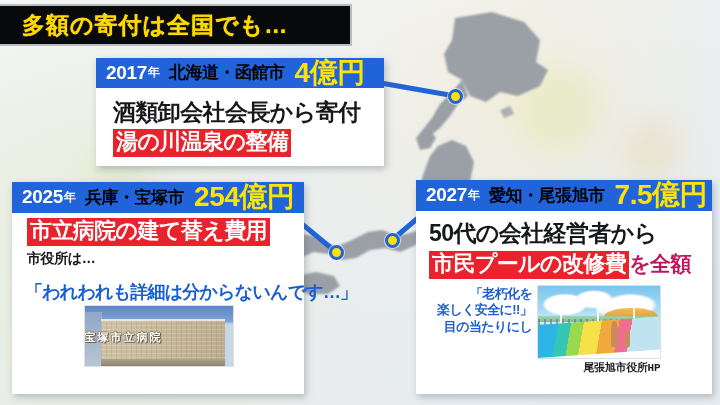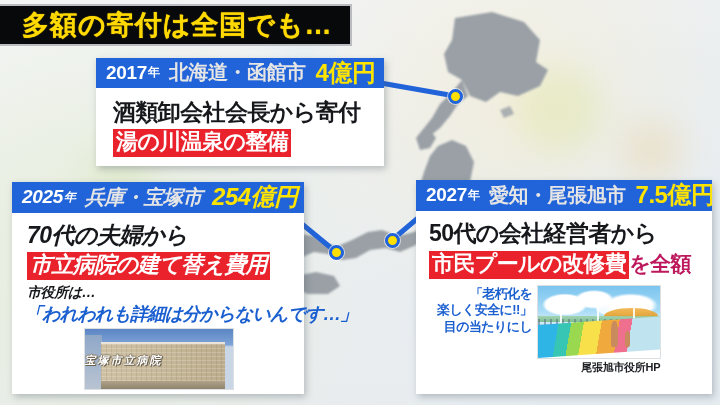--- a/index.html
+++ b/index.html
@@ -21,40 +21,40 @@
   }
   .map-svg{position:absolute;left:0;top:0;width:720px;height:405px;}
 
   
   .title-bar{
     position:absolute;left:0;top:4px;width:352px;height:42px;
     background:#08090b;border:2px solid #b9bcc0;border-left:none;
     box-sizing:border-box;display:flex;align-items:center;
   }
   .title-text{
-    color:#ffd900;font-size:27px;font-weight:bold;letter-spacing:1px;
+    color:#ffd900;font-size:23px;font-weight:bold;letter-spacing:1px;
     padding-left:22px;white-space:nowrap;
     text-shadow:0 0 1px #ffd900;
   }
 
   
   .card{
     position:absolute;background:#ffffff;
     box-shadow:2px 3px 7px rgba(80,92,104,.35);
     box-sizing:border-box;
   }
   .card-hd{
     background:#2163d8;display:flex;align-items:center;
     white-space:nowrap;overflow:hidden;
     padding:2px 8px 3px 10px;box-sizing:border-box;
   }
   .hd-year{color:#fff;font-size:19px;font-weight:bold;letter-spacing:-.3px;}
   .hd-nen{color:#fff;font-size:12px;font-weight:bold;margin-left:1px;}
-  .hd-place{color:#e5e5e5;font-size:20px;font-weight:bold;margin-left:9px;letter-spacing:-.5px;}
-  .hd-amount{color:#ffe400;font-size:24px;font-weight:bold;margin-left:10px;letter-spacing:-.5px;}
+  .hd-place{color:#000000;font-size:17px;font-weight:bold;margin-left:9px;letter-spacing:-.5px;}
+  .hd-amount{color:#ffe400;font-size:28px;font-weight:bold;margin-left:10px;letter-spacing:-.5px;}
 
   .card-body{padding:5px 8px 7px 9px;box-sizing:border-box;}
   .line-black{
     color:#16181c;font-size:23px;font-weight:bold;letter-spacing:-.6px;
     white-space:nowrap;line-height:1.15;
   }
   .hl-red{
     display:inline-block;background:#e9222c;color:#ffffff;
     font-size:22px;font-weight:bold;letter-spacing:-.6px;
     padding:1px 3px 2px 3px;line-height:1.12;white-space:nowrap;
@@ -238,33 +238,32 @@
       <span class="hd-amount">4億円</span>
     </div>
     <div class="card-body">
       <div class="line-black" style="margin:6px 0 4px 8px;">酒類卸会社会長から寄付</div>
       <div style="margin-left:8px;">
         <span class="hl-red">湯の川温泉の整備</span>
       </div>
     </div>
   </div>
 
-  <div class="card" style="left:12px;top:182px;width:292px;height:212px;font-style:italic;">
+  <div class="card" style="left:12px;top:182px;width:292px;height:212px;">
     <div class="card-hd" style="height:31px;">
       <span class="hd-year">2025</span>
       <span class="hd-nen">年</span>
       <span class="hd-place">兵庫・宝塚市</span>
       <span class="hd-amount">254億円</span>
     </div>
     <div class="card-body">
-      <div class="line-black" style="margin:4px 0 4px 6px;">70代の夫婦から</div>
       <div style="margin-left:6px;">
         <span class="hl-red">市立病院の建て替え費用</span>
       </div>
-      <div class="small-black" style="margin:5px 0 4px 6px;">市役所は…</div>
+      <div class="small-black" style="margin:5px 0 16px 6px;">市役所は…</div>
       <div class="quote-blue" style="margin:1px 0 0 4px;">「われわれも詳細は分からないんです…」</div>
 
       <div class="photo photo-hospital photo-frame" style="width:148px;height:60px;margin:4px auto 0 auto;">
         <div class="hosp-left"></div>
         <div class="hosp-wall"></div>
         <div class="hosp-base"></div>
         <div class="hosp-sign">宝塚市立病院</div>
       </div>
     </div>
   </div>
@@ -295,19 +294,19 @@
             <div class="pool-roof"></div>
             <div class="pool-treeline"></div>
             <div class="pool-crowd"></div>
             <div class="pool-post" style="left:18%;"></div>
             <div class="pool-post" style="left:48%;"></div>
             <div class="pool-post" style="left:78%;"></div>
             <div class="pool-deck"></div>
             <div class="pool-person" style="left:60%;width:7px;height:26px;"></div>
             <div class="pool-person" style="left:71%;width:5px;height:16px;"></div>
           </div>
-          <div class="cap-right" style="margin-top:2px;">尾張旭市役所HP</div>
+          <div class="cap-right" style="margin-top:2px;font-family:Liberation Mono, monospace;">尾張旭市役所HP</div>
         </div>
       </div>
     </div>
   </div>
 
 </div>
 
 </body></html>

